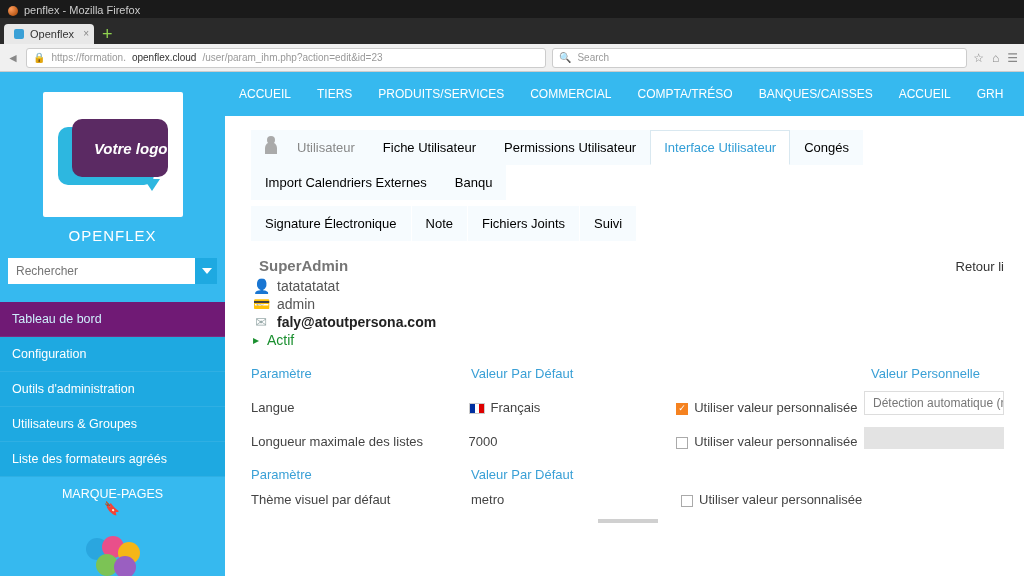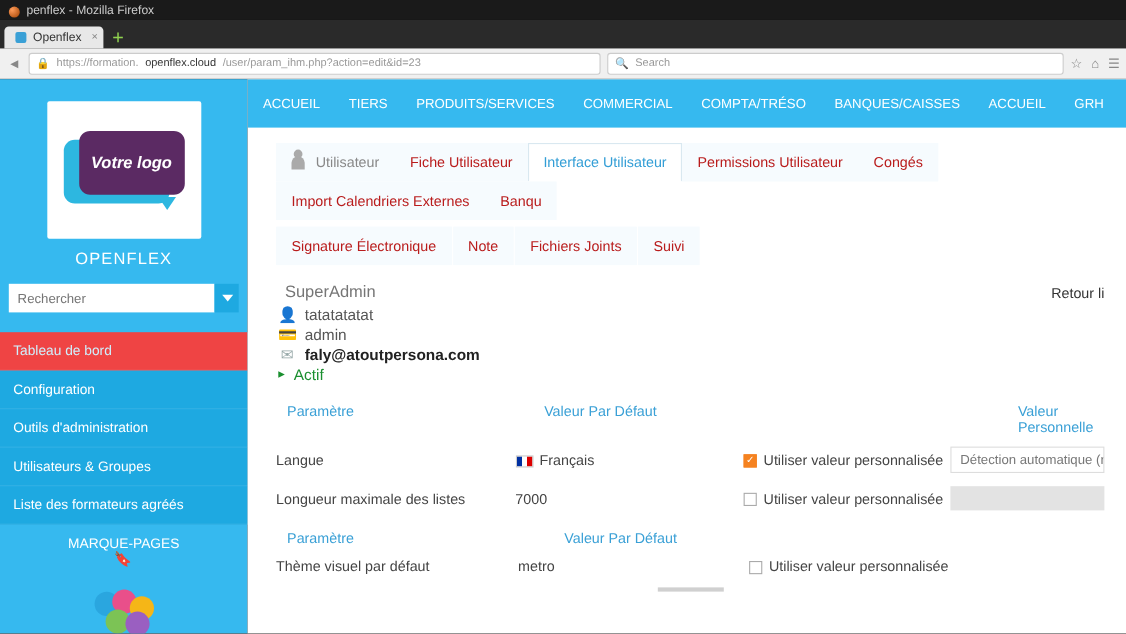--- a/index.html
+++ b/index.html
@@ -18,67 +18,67 @@
   .searchbar { flex:1; background:#fff; border:1px solid #ccc; border-radius:3px; height:20px; font-size:10px; color:#999; padding:0 6px; display:flex; align-items:center; gap:6px;}
   .urlbar-row .icon { width:14px; color:#888; font-size:12px; text-align:center;}
   .urlbar-row .right-icons { margin-left:auto; display:flex; gap:8px; color:#888; font-size:12px;}
 
   
   .app { display:flex; height: calc(576px - 18px - 26px - 28px); width:100%; }
   .sidebar { width:225px; background:#36b9ef; color:#fff; display:flex; flex-direction:column;}
   .logo-card { background:#fff; margin:20px auto 10px; width:140px; height:130px; display:flex; align-items:center; justify-content:center; border-radius:2px;}
   .logo-inner { width:110px; height:70px; position:relative;}
   .bubble-back { position:absolute; left:0; top:8px; width:96px; height:58px; background:#2db7e0; border-radius:10px;}
-  .bubble-front { position:absolute; left:14px; top:0; width:96px; height:58px; background:#5b2a63; border-radius:10px; display:flex; align-items:center; justify-content:center;}
+  .bubble-front { position:absolute; left:14px; top:0; width:96px; height:58px; background:#5b2a63; border-radius:10px; display:flex; align-items:center; justify-content:flex-end;}
   .bubble-front span { color:#fff; font-style:italic; font-weight:bold; font-size:15px;}
   .bubble-tail { position:absolute; bottom:-2px; right:8px; width:0;height:0; border-left:8px solid transparent; border-right:8px solid transparent; border-top:12px solid #2db7e0;}
   .brand { text-align:center; font-size:15px; letter-spacing:1px; margin-bottom:14px; font-weight:500;}
 
   .search-wrap { display:flex; margin:0 8px 18px;justify-content:center;}
   .search-input { flex:1; height:26px; border:0; padding:0 8px; font-size:12px; color:#666;}
   .search-btn { width:22px; background:#1ea9e1; border:0; color:#fff; position:relative;}
   .search-btn::after { content:''; position:absolute; left:7px; top:10px; width:0;height:0; border-left:5px solid transparent; border-right:5px solid transparent; border-top:6px solid #fff;}
 
   .side-item { padding:10px 12px; font-size:12.5px; border-bottom:1px solid rgba(255,255,255,0.08); display:flex; align-items:center; justify-content:space-between;}
-  .side-item.dim { background:#ef4444; color:#cfeffc;}
+  .side-item.dim { background:#701a75; color:#cfeffc;}
   .side-item.bright { background:#1ea9e1;}
   .book-icon { font-size:13px;}
 
   .colorwheel { margin:12px auto 0; width:54px; height:40px; position:relative;}
   .cw { position:absolute; width:22px; height:22px; border-radius:50%;}
   .cw1{background:#2aa6df; left:0; top:0;} .cw2{background:#e94f8a; left:16px; top:-2px;}
   .cw3{background:#f5b617; left:32px; top:4px;} .cw4{background:#7cc355; left:10px; top:16px;}
   .cw5{background:#9a5fc1; left:28px; top:18px;}
 
   
   .main { flex:1; background:#fff; display:flex; flex-direction:column; overflow:hidden;}
   .topnav { background:#36b9ef; color:#fff; display:flex; align-items:center; height:44px; padding:0 14px; gap:26px; font-size:12px; font-weight:500;}
   .topnav .nav-item { white-space:nowrap; }
   .topnav .spacer { flex:1;}
 
   .content { padding:14px 20px 0 26px; font-size:12.5px; color:#555; overflow:hidden;}
   .subtabs { display:flex; flex-wrap:wrap; gap:0; margin-bottom:6px;}
-  .subtab { padding:9px 13px; color:#b91c1c; font-size:13px; background:#f6fbfe; border:1px solid transparent; white-space:nowrap;}
-  .subtab.first { display:flex; align-items:center; gap:10px; color:#888;}
+  .subtab { padding:9px 13px; color:#000000; font-size:13px; background:#f6fbfe; border:1px solid transparent; white-space:nowrap;}
+  .subtab.first { display:flex; align-items:center; gap:20px; color:#888;}
   .subtab.first .person { width:12px;height:12px; border-radius:50% 50% 0 0; background:#aaa; position:relative;}
   .subtab.first .person::before{content:'';position:absolute;left:2px;top:-6px;width:8px;height:8px;border-radius:50%;background:#aaa;}
   .subtab.active { background:#fff; border:1px solid #d9e8f0; border-bottom:1px solid #fff; color:#339ed6; font-weight:500;}
   .subtabs-row2 { display:flex; gap:1px; margin-bottom:16px;}
 
   .user-block { margin:4px 0 18px 2px;}
-  .user-title { font-size:15px; color:#767676; font-weight:400; margin-left:6px; margin-bottom:4px;}
+  .user-title { font-size:15px; color:#767676; font-weight:700; margin-left:6px; margin-bottom:4px;}
   .user-line { display:flex; align-items:center; gap:8px; font-size:14px; color:#555; margin:2px 0 2px 0;}
   .user-line .ic { width:16px; text-align:center; color:#9aa;}
   .bold { color:#222; font-weight:700;}
   .flag-green { color:#1a8f2f; font-size:12px;}
   .retour { float:right; color:#333; font-size:13px; margin-top:2px;}
 
-  .grid-head { display:flex; color:#3aa0d6; font-size:13px; margin:6px 10px 10px;gap:32px;}
+  .grid-head { display:flex; color:#3aa0d6; font-size:13px; margin:6px 0 10px;}
   .col1 { width:220px;} .col2 { width:210px;} .col3 { width:190px;} .col4 { flex:1;}
-  .grid-row { display:flex; align-items:center; font-size:13px; color:#444; margin-bottom:12px;}
+  .grid-row { display:flex; align-items:flex-end; font-size:13px; color:#444; margin-bottom:12px;}
   .flag-fr { display:inline-block; width:16px; height:11px; background:linear-gradient(90deg,#0030a1 33%,#fff 33% 66%,#d00 66%); margin-right:6px; vertical-align:middle; border:1px solid #ccc;}
   .chk { width:12px; height:12px; border:1px solid #aaa; display:inline-block; margin-right:6px; vertical-align:middle; background:#fff;}
   .chk.on { background:#f58220; border-color:#f58220; position:relative;}
   .chk.on::after { content:'✓'; color:#fff; font-size:9px; position:absolute; left:1px; top:-1px;}
   .val-box { background:#fff; border:1px solid #ddd; padding:4px 8px; font-size:12px; color:#777; width:140px; white-space:nowrap; overflow:hidden;}
   .val-box.grey { background:#e3e3e3; border:0; height:22px;}
   .divider-sm { width:60px; height:4px; background:#d0d0d0; margin:8px auto 0;}
 </style>
 </head>
 <body>
@@ -176,22 +176,22 @@
     </div>
 
     <div class="content">
 
       <div class="subtabs">
         <div class="subtab first">
             <span class="person"></span>
             <span>Utilisateur</span>
           </div>
         <div class="subtab">Fiche Utilisateur</div>
+        <div class="subtab">Permissions Utilisateur</div>
         <div class="subtab active">Interface Utilisateur</div>
-        <div class="subtab">Permissions Utilisateur</div>
         <div class="subtab">Congés</div>
         <div class="subtab">Import Calendriers Externes</div>
         <div class="subtab">Banqu</div>
       </div>
       <div class="subtabs-row2">
         <div class="subtab">Signature Électronique</div>
         <div class="subtab">Note</div>
         <div class="subtab">Fichiers Joints</div>
         <div class="subtab">Suivi</div>
       </div>

